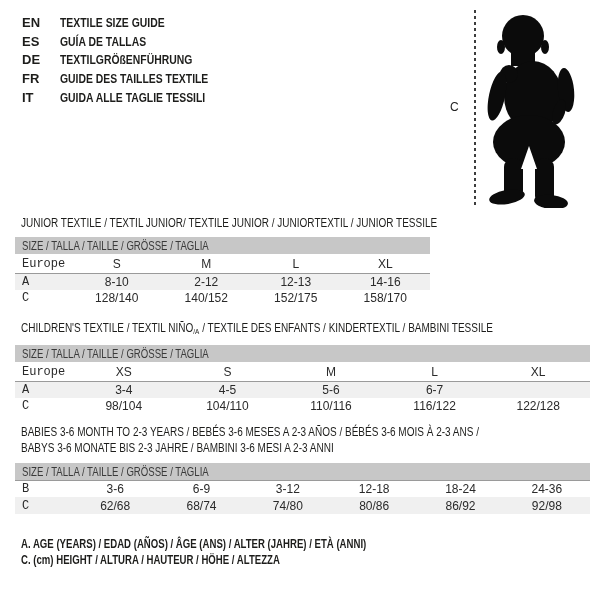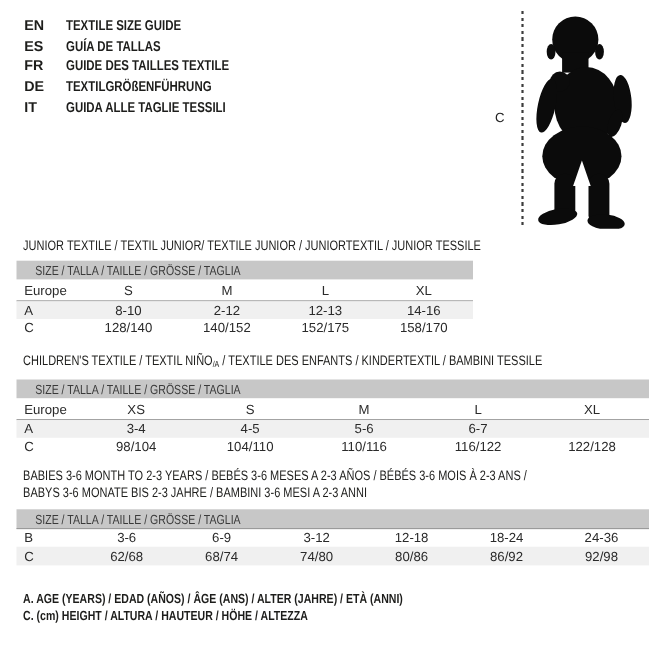--- a/index.html
+++ b/index.html
@@ -23,27 +23,27 @@
   .measure-label{position:absolute;left:450px;top:100px;font-size:12px;color:#222;}
   .silhouette{position:absolute;left:483px;top:8px;}
 
   
   .sec-title{position:absolute;left:21px;font-weight:normal;font-size:12.5px;line-height:15px;}
   .sub{font-size:8px;vertical-align:-2px;}
 
   
   .sizetable{position:absolute;left:15px;font-size:12px;}
   .size-bar{height:17px;background:#c7c7c7;display:flex;align-items:center;
-    padding-left:17px;color:#3a3a3a;}
+    padding-left:7px;color:#3a3a3a;}
   .size-bar.underlined{border-bottom:1px solid #9a9a9a;}
   .t-row{display:grid;align-items:center;color:#2a2a2a;}
   .t4{grid-template-columns:57px repeat(4,1fr);}
   .t5{grid-template-columns:57px repeat(5,1fr);}
   .t6{grid-template-columns:57px repeat(6,1fr);}
-  .t-row .lbl{padding-left:7px;text-align:left;}
+  .t-row .lbl{padding-left:7px;text-align:left;font-family:Liberation Mono, monospace;}
   .t-row .val{text-align:center;}
   .r-head{height:19px;border-bottom:1px solid #9a9a9a;}
   .r-plain{height:16px;}
   .r-alt{height:16px;background:#f0f0f0;}
   .r-alt17{height:17px;background:#f0f0f0;}
   .w-junior{width:415px;}
   .w-full{width:575px;}
 
   
   .notes{position:absolute;left:21px;top:536px;font-weight:bold;font-size:12px;line-height:16.2px;}
@@ -54,26 +54,26 @@
 <div class="langs">
   <div class="lang-row">
     <span class="lang-code">EN</span>
     <span class="lang-label cx">TEXTILE SIZE GUIDE</span>
   </div>
   <div class="lang-row">
     <span class="lang-code">ES</span>
     <span class="lang-label cx">GUÍA DE TALLAS</span>
   </div>
   <div class="lang-row">
+    <span class="lang-code">DE</span>
+    <span class="lang-label cx">TEXTILGRÖßENFÜHRUNG</span>
+  </div>
+  <div class="lang-row">
     <span class="lang-code">FR</span>
     <span class="lang-label cx">GUIDE DES TAILLES TEXTILE</span>
-  </div>
-  <div class="lang-row">
-    <span class="lang-code">DE</span>
-    <span class="lang-label cx">TEXTILGRÖßENFÜHRUNG</span>
   </div>
   <div class="lang-row">
     <span class="lang-code">IT</span>
     <span class="lang-label cx">GUIDA ALLE TAGLIE TESSILI</span>
   </div>
 </div>
 
 <div class="measure-line"></div>
 <div class="measure-label">C</div>
 <svg class="silhouette" width="92" height="200" viewBox="0 0 92 200" xmlns="http://www.w3.org/2000/svg">

